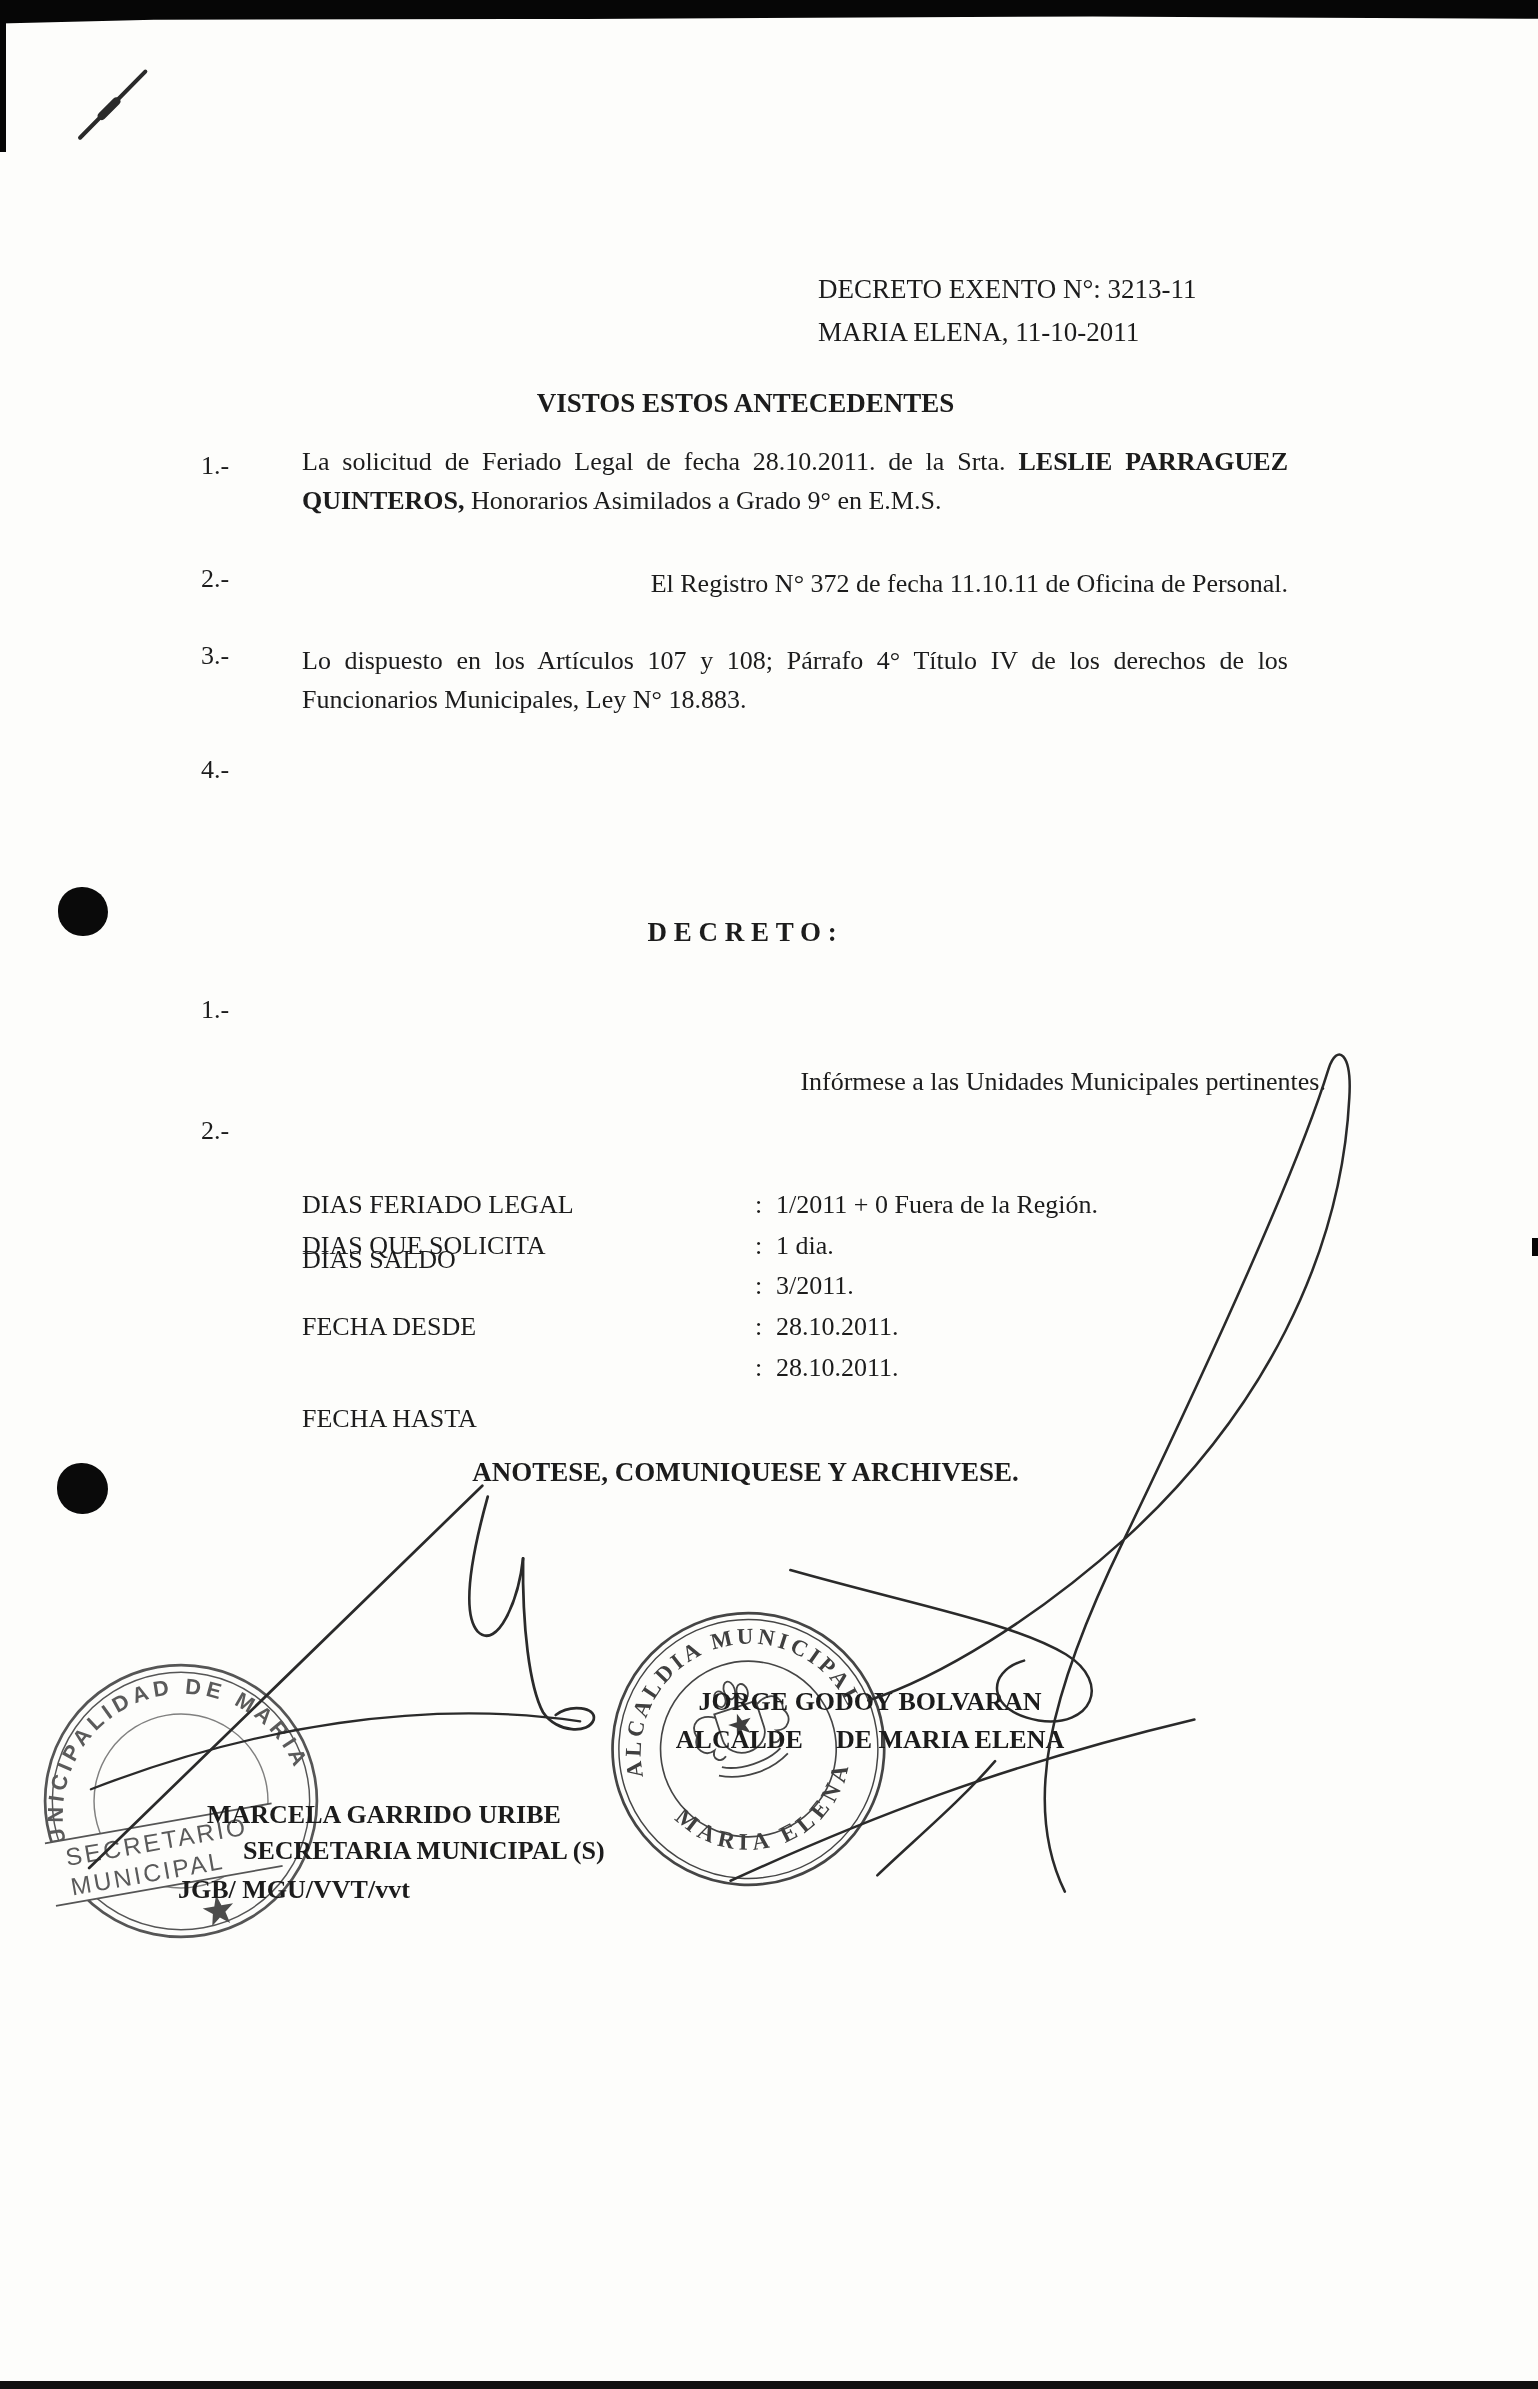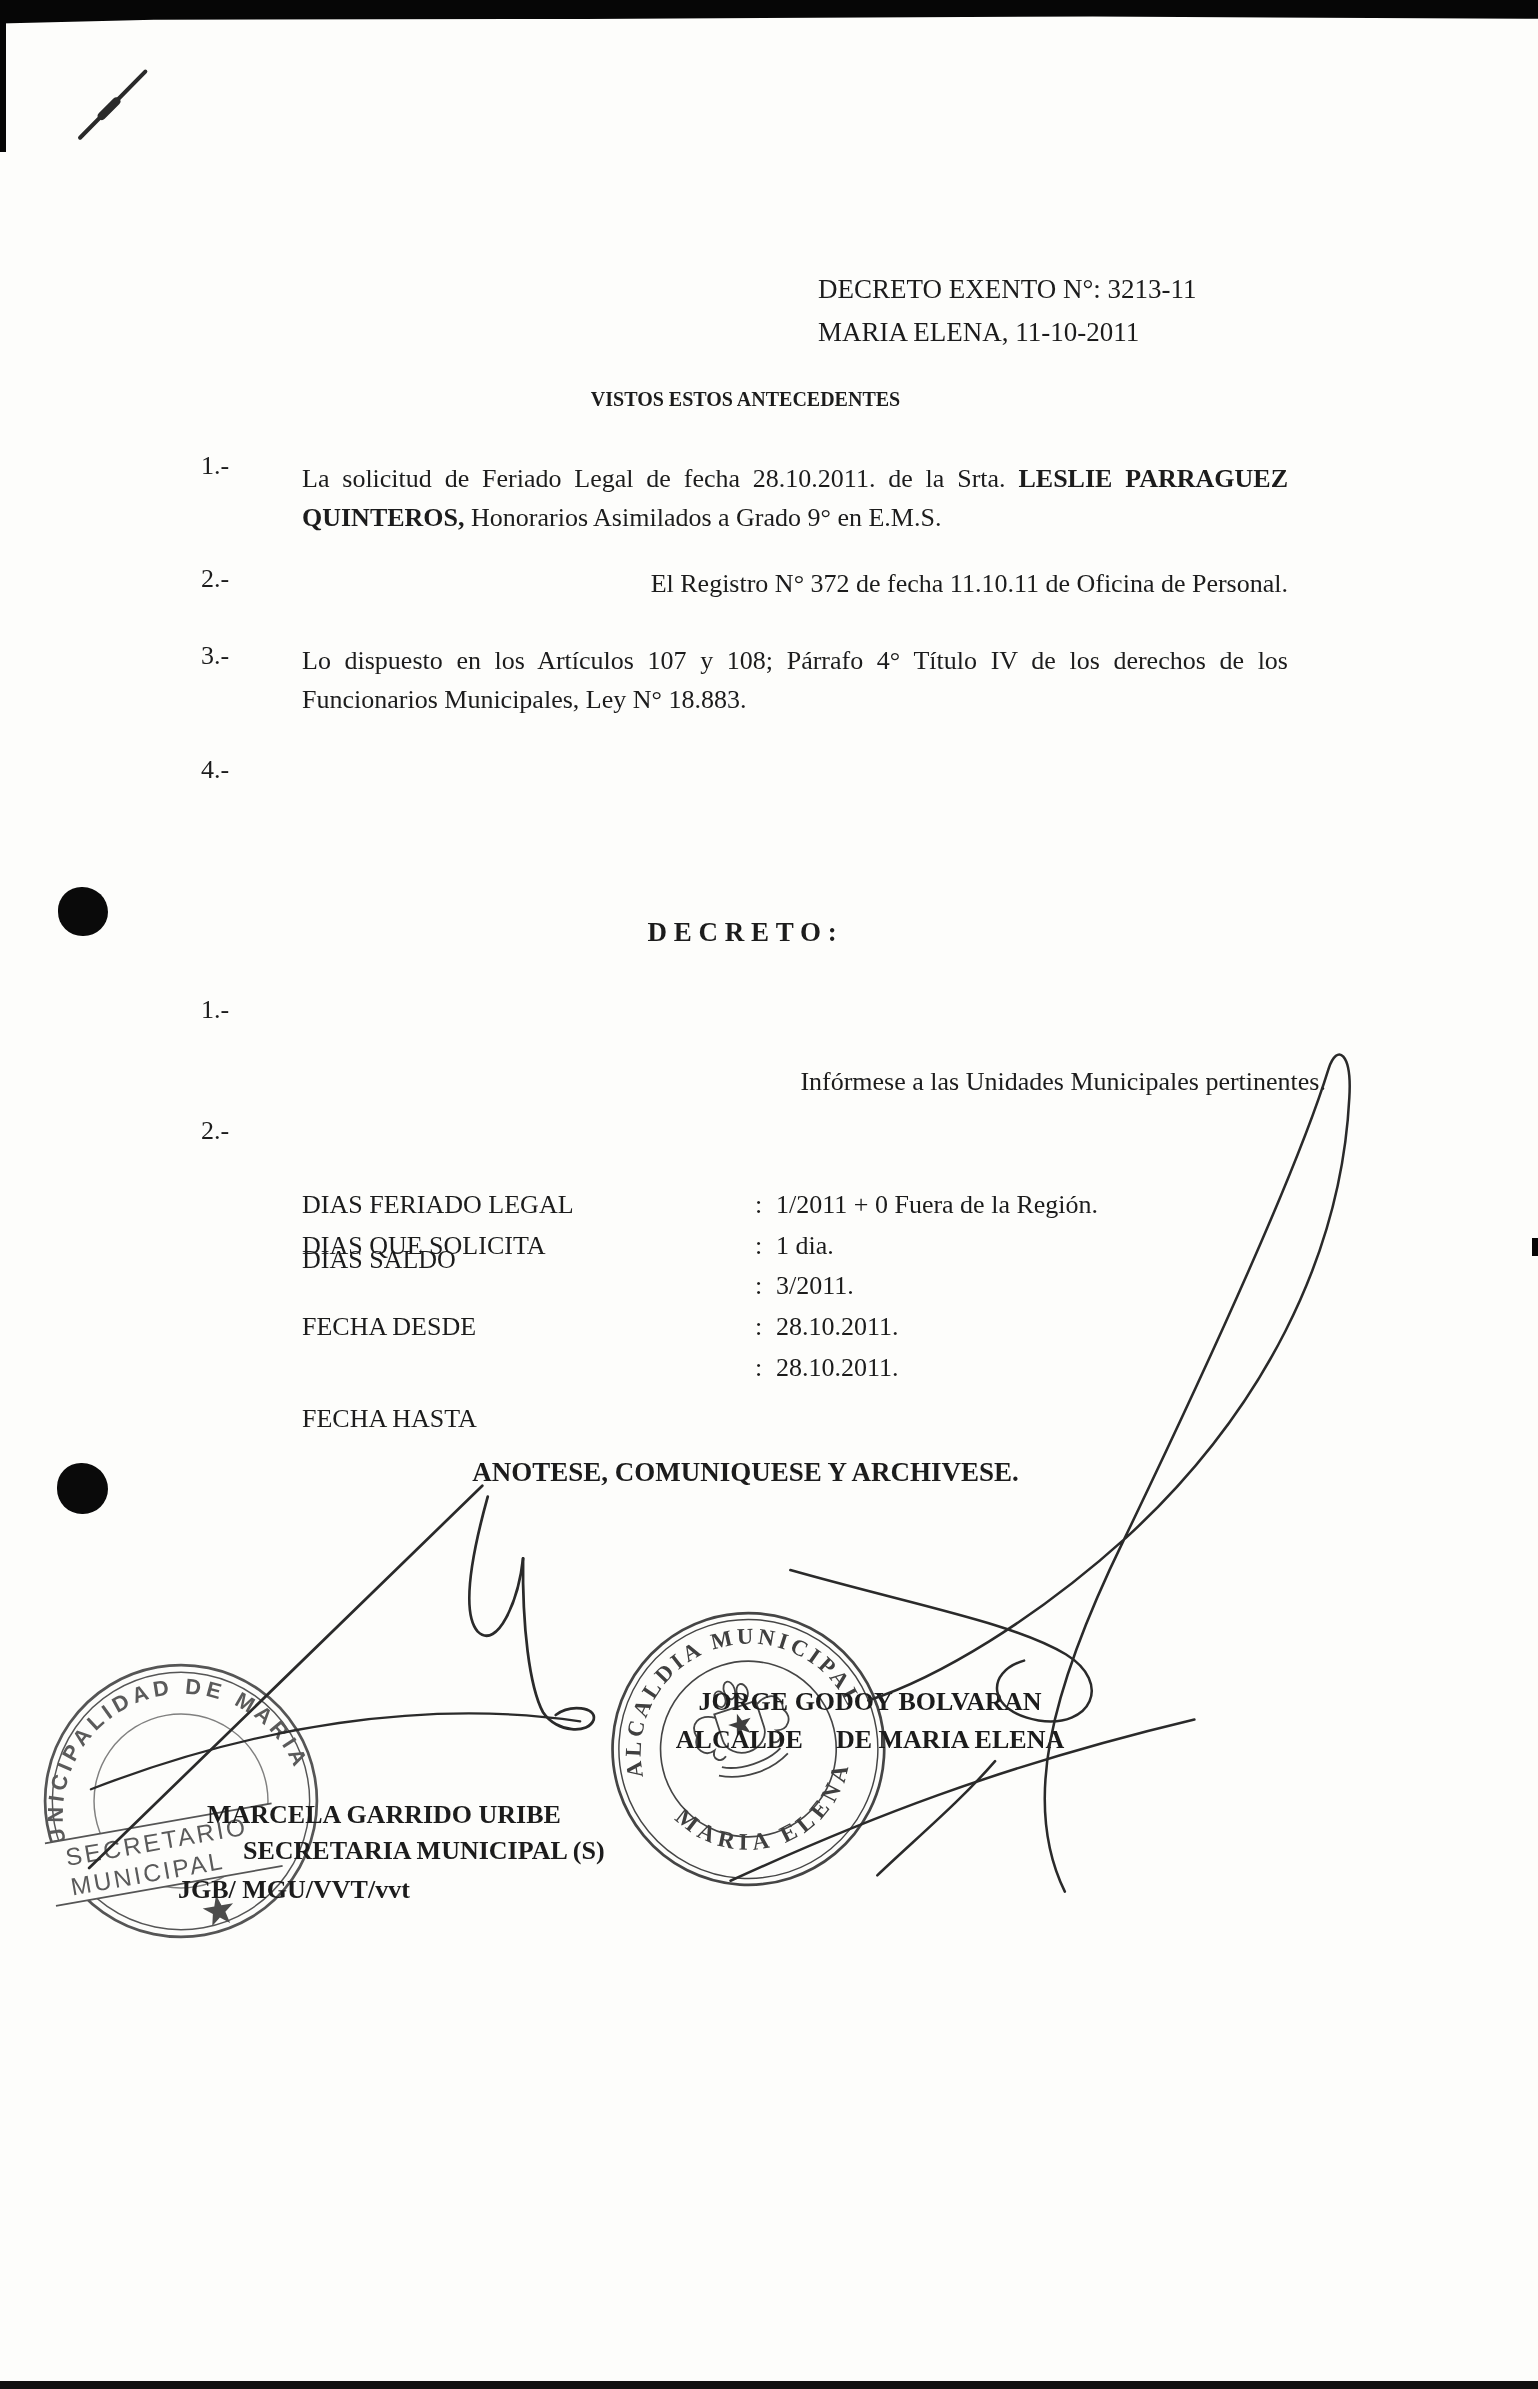--- a/index.html
+++ b/index.html
@@ -20,21 +20,21 @@
     clip-path:polygon(0 0,100% 0,100% 80%,71% 70%,38% 80%,10% 84%,0 100%);}
   .leftsliver{top:0;left:0;width:6.3px;height:152px;background:#060606;}
   .bottombar{top:2381px;left:0;width:1539px;height:8.2px;background:#101010;}
   .rightmark{top:1238px;left:1532px;width:6.3px;height:18px;background:#060606;}
 
   .hole-dot{background:#0a0a0a;border-radius:48% 52% 50% 50%;}
 
   .hdr{font-size:27px;font-weight:400;line-height:43px;white-space:nowrap;}
 
   .center-col{left:204px;width:1083px;text-align:center;}
-  .sec-title{font-size:20px;font-weight:700;}
+  .sec-title{font-size:27px;font-weight:700;}
   .decreto-title{font-size:27px;font-weight:700;letter-spacing:.25em;}
 
   .item-num{left:201px;font-size:26px;width:63px;}
   .item-body{left:302px;width:986px;font-size:26px;line-height:39px;text-align:justify;}
   .one-line{text-align:right;}
 
   .detail-label{left:302px;font-size:26px;white-space:nowrap;}
   .detail-colon{left:755px;font-size:26px;}
   .detail-value{left:776px;font-size:26px;white-space:nowrap;}
 
@@ -104,21 +104,21 @@
   </svg>
 
   <div class="abs hdr" style="left:818px;top:268px;">
     <div>DECRETO EXENTO N°:  3213-11</div>
     <div>MARIA ELENA,   11-10-2011</div>
   </div>
 
   <div class="abs center-col sec-title" style="top:388px;">VISTOS ESTOS ANTECEDENTES</div>
 
   <div class="abs item-num" style="top:451px;">1.-</div>
-  <div class="abs item-body" style="top:459px;"><span>La solicitud de Feriado Legal de fecha 28.10.2011. de la Srta. </span><span class="b">LESLIE PARRAGUEZ QUINTEROS,</span><span> Honorarios Asimilados a Grado 9° en E.M.S.</span></div>
+  <div class="abs item-body" style="top:442px;"><span>La solicitud de Feriado Legal de fecha 28.10.2011. de la Srta. </span><span class="b">LESLIE PARRAGUEZ QUINTEROS,</span><span> Honorarios Asimilados a Grado 9° en E.M.S.</span></div>
 
   <div class="abs item-num" style="top:564px;">2.-</div>
   <div class="abs item-body one-line" style="top:564px;"><span>El Registro N° 372 de fecha 11.10.11 de Oficina de Personal.</span></div>
 
   <div class="abs item-num" style="top:641px;">3.-</div>
   <div class="abs item-body" style="top:641px;"><span>Lo dispuesto en los Artículos 107 y 108; Párrafo 4° Título IV de los derechos de los Funcionarios Municipales, Ley N° 18.883.</span></div>
 
   <div class="abs item-num" style="top:755px;">4.-</div>
 
   <div class="abs center-col decreto-title" style="top:917px;">DECRETO:</div>

